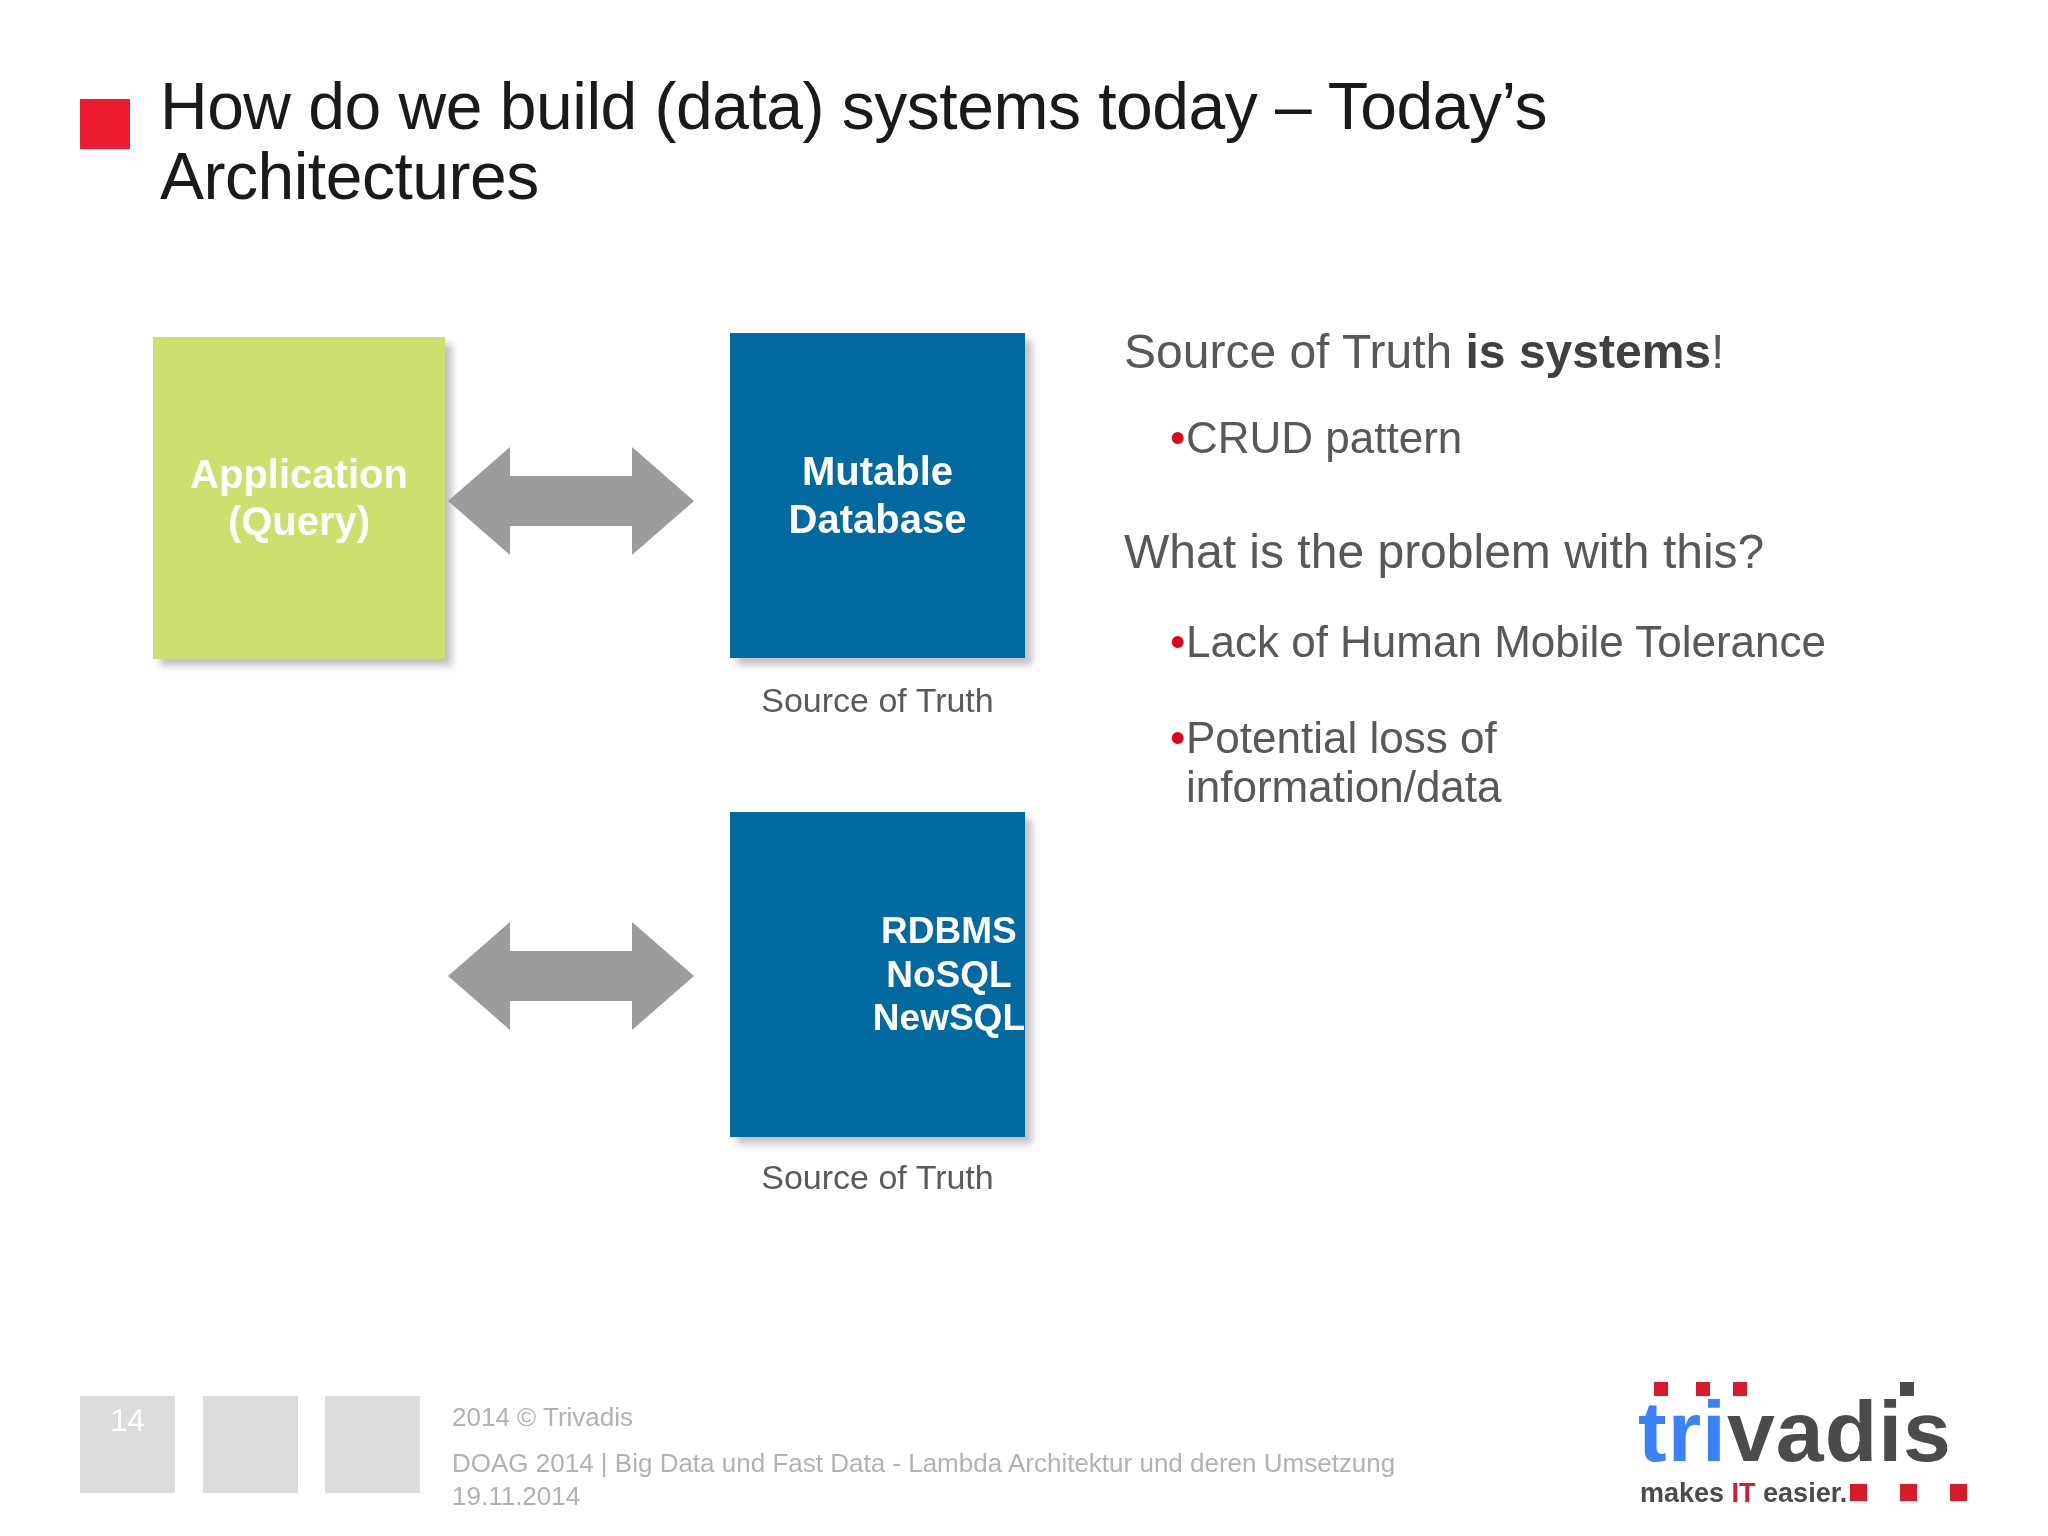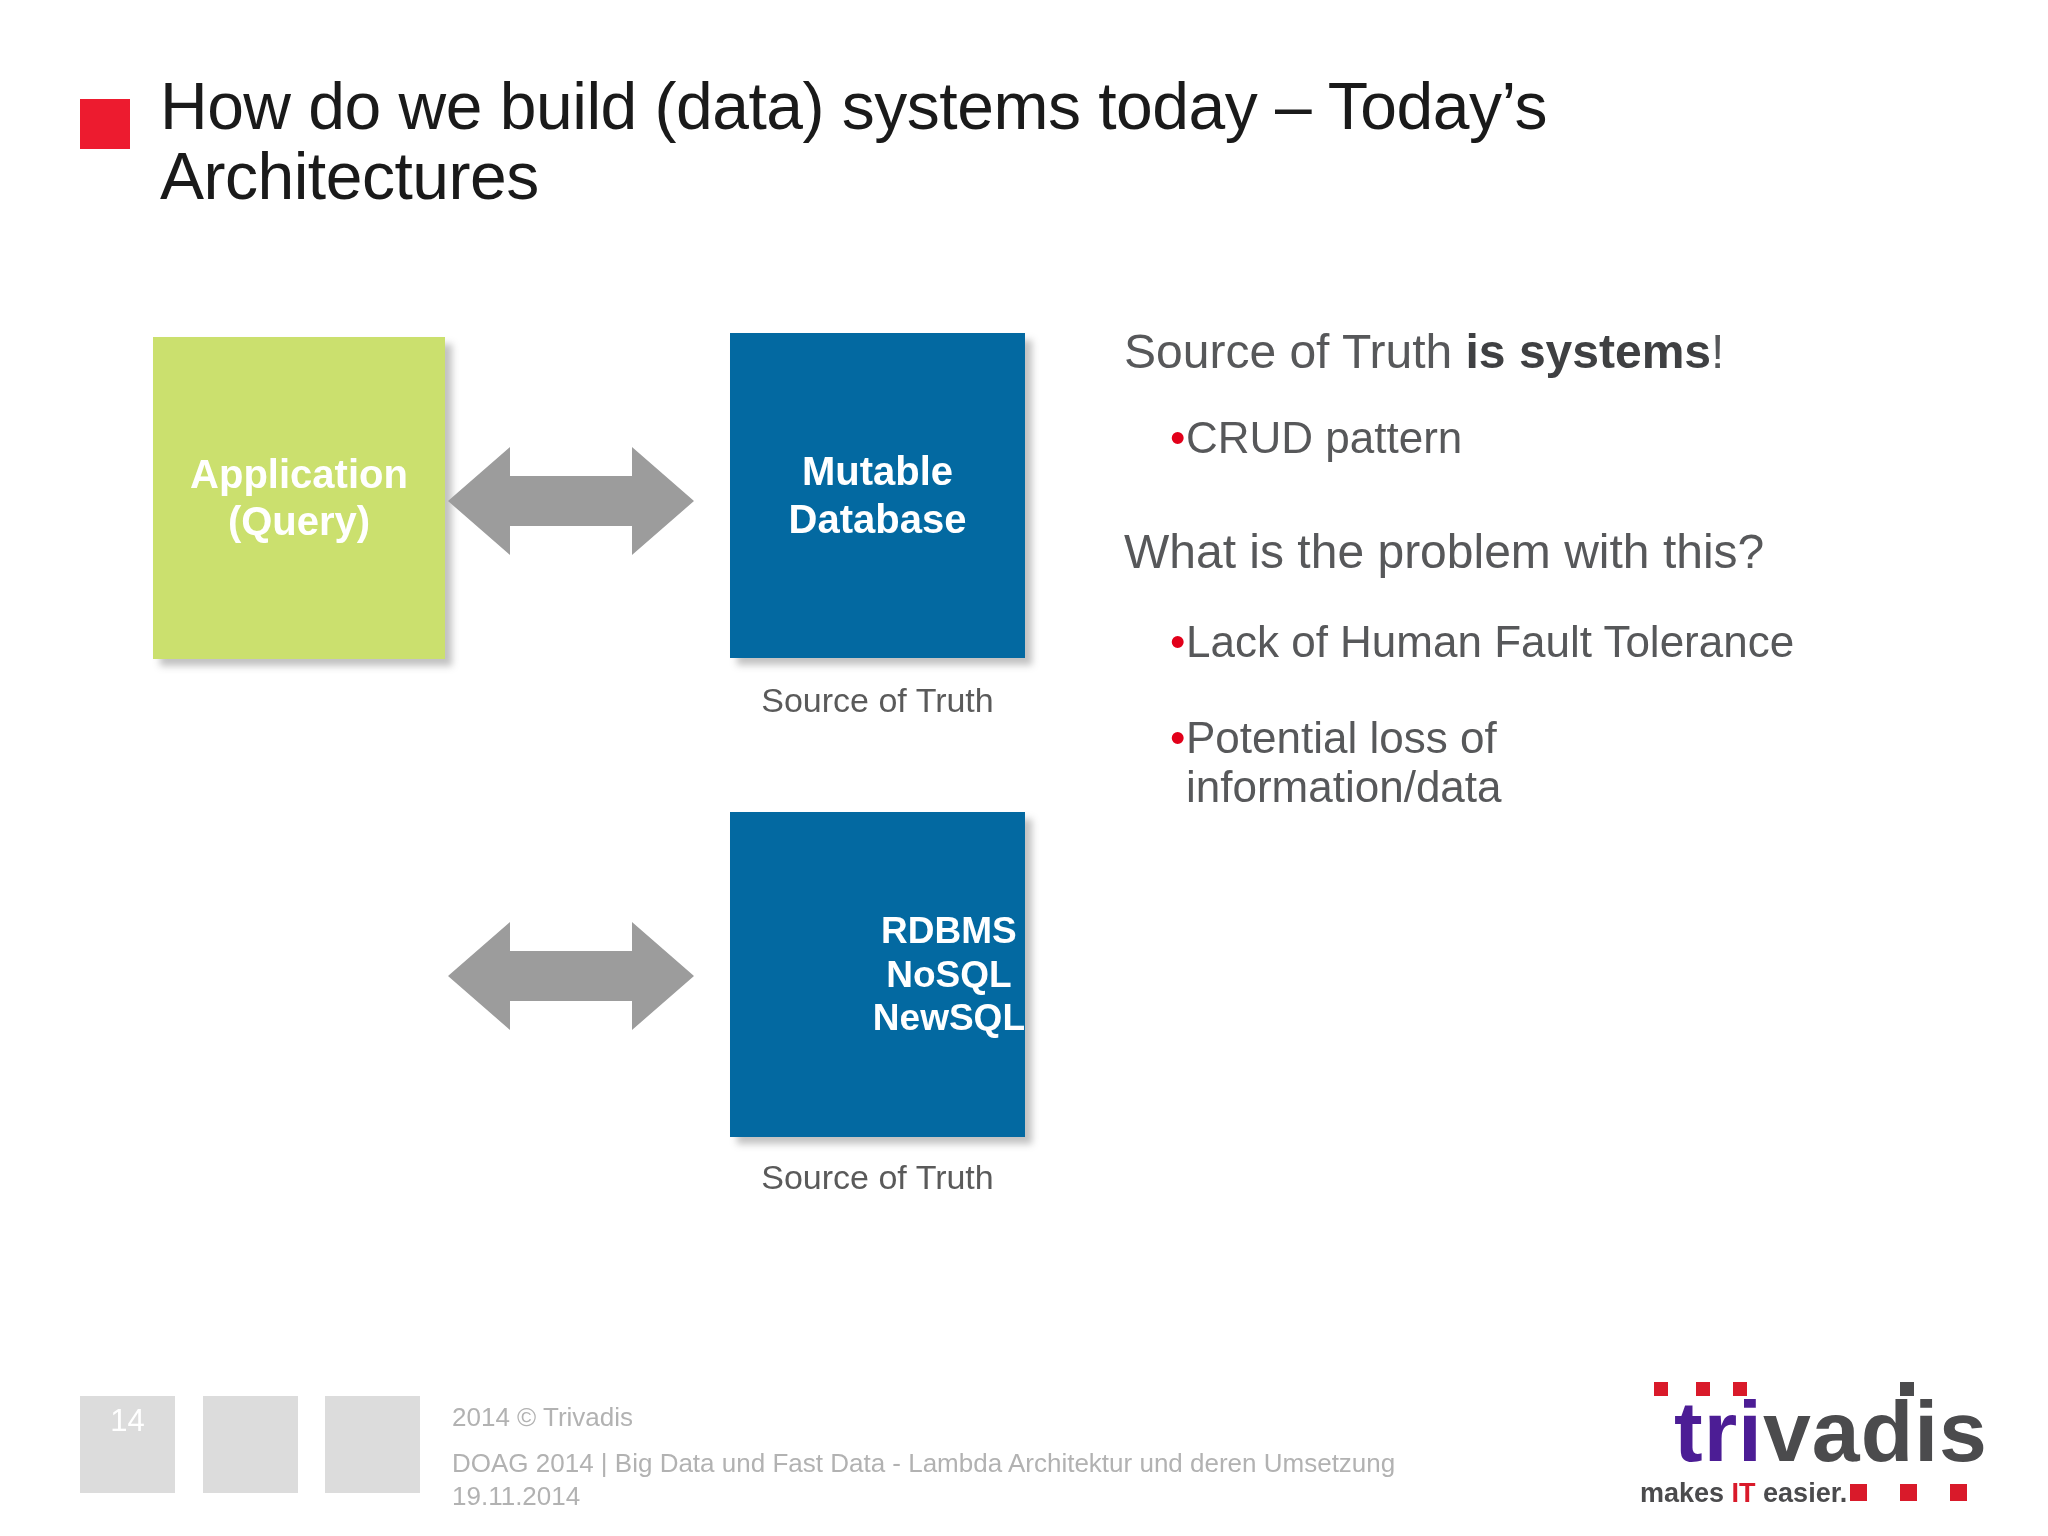--- a/index.html
+++ b/index.html
@@ -179,21 +179,21 @@
   }
   #logo-word {
     position: absolute;
     left: 0;
     top: 10px;
     font-size: 86px;
     font-weight: bold;
     letter-spacing: 1px;
     line-height: 1;
   }
-  #logo-word .red  { color: #4c1d95; margin-left: 36px; }
+  #logo-word .red  { color: #3b82f6; }
   #logo-word .gray { color: #4b4b4d; }
   .logo-dot {
     position: absolute;
     width: 14px;
     height: 14px;
   }
   .logo-dot.red  { background: #d91a2a; }
   .logo-dot.gray { background: #4b4b4d; }
   #logo-tag {
     position: absolute;
@@ -254,21 +254,21 @@
 
   <div class="rbullet" id="rb-1">
     <span class="dot">•</span>
     <span class="btxt">CRUD pattern</span>
   </div>
 
   <div class="rtext rhead" id="rt-head-2">What is the problem with this?</div>
 
   <div class="rbullet" id="rb-2">
     <span class="dot">•</span>
-    <span class="btxt">Lack of Human Fault Tolerance</span>
+    <span class="btxt">Lack of Human Mobile Tolerance</span>
   </div>
 
   <div class="rbullet" id="rb-3">
     <span class="dot">•</span>
     <span class="btxt">Potential loss of
 information/data</span>
   </div>
 
   <div class="footer-block" id="fb-1"></div>
   <div class="footer-block" id="fb-2"></div>

